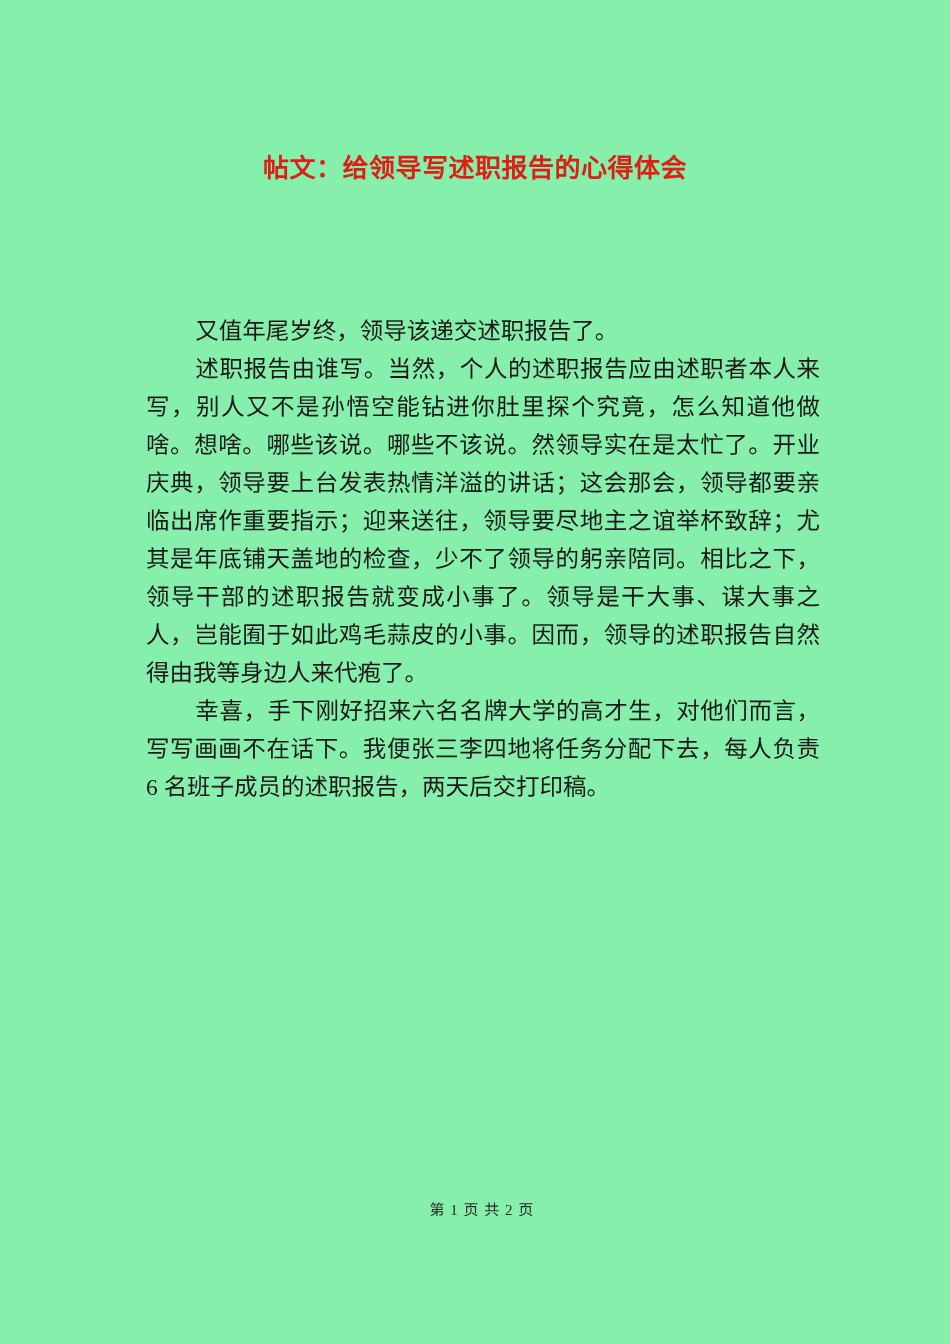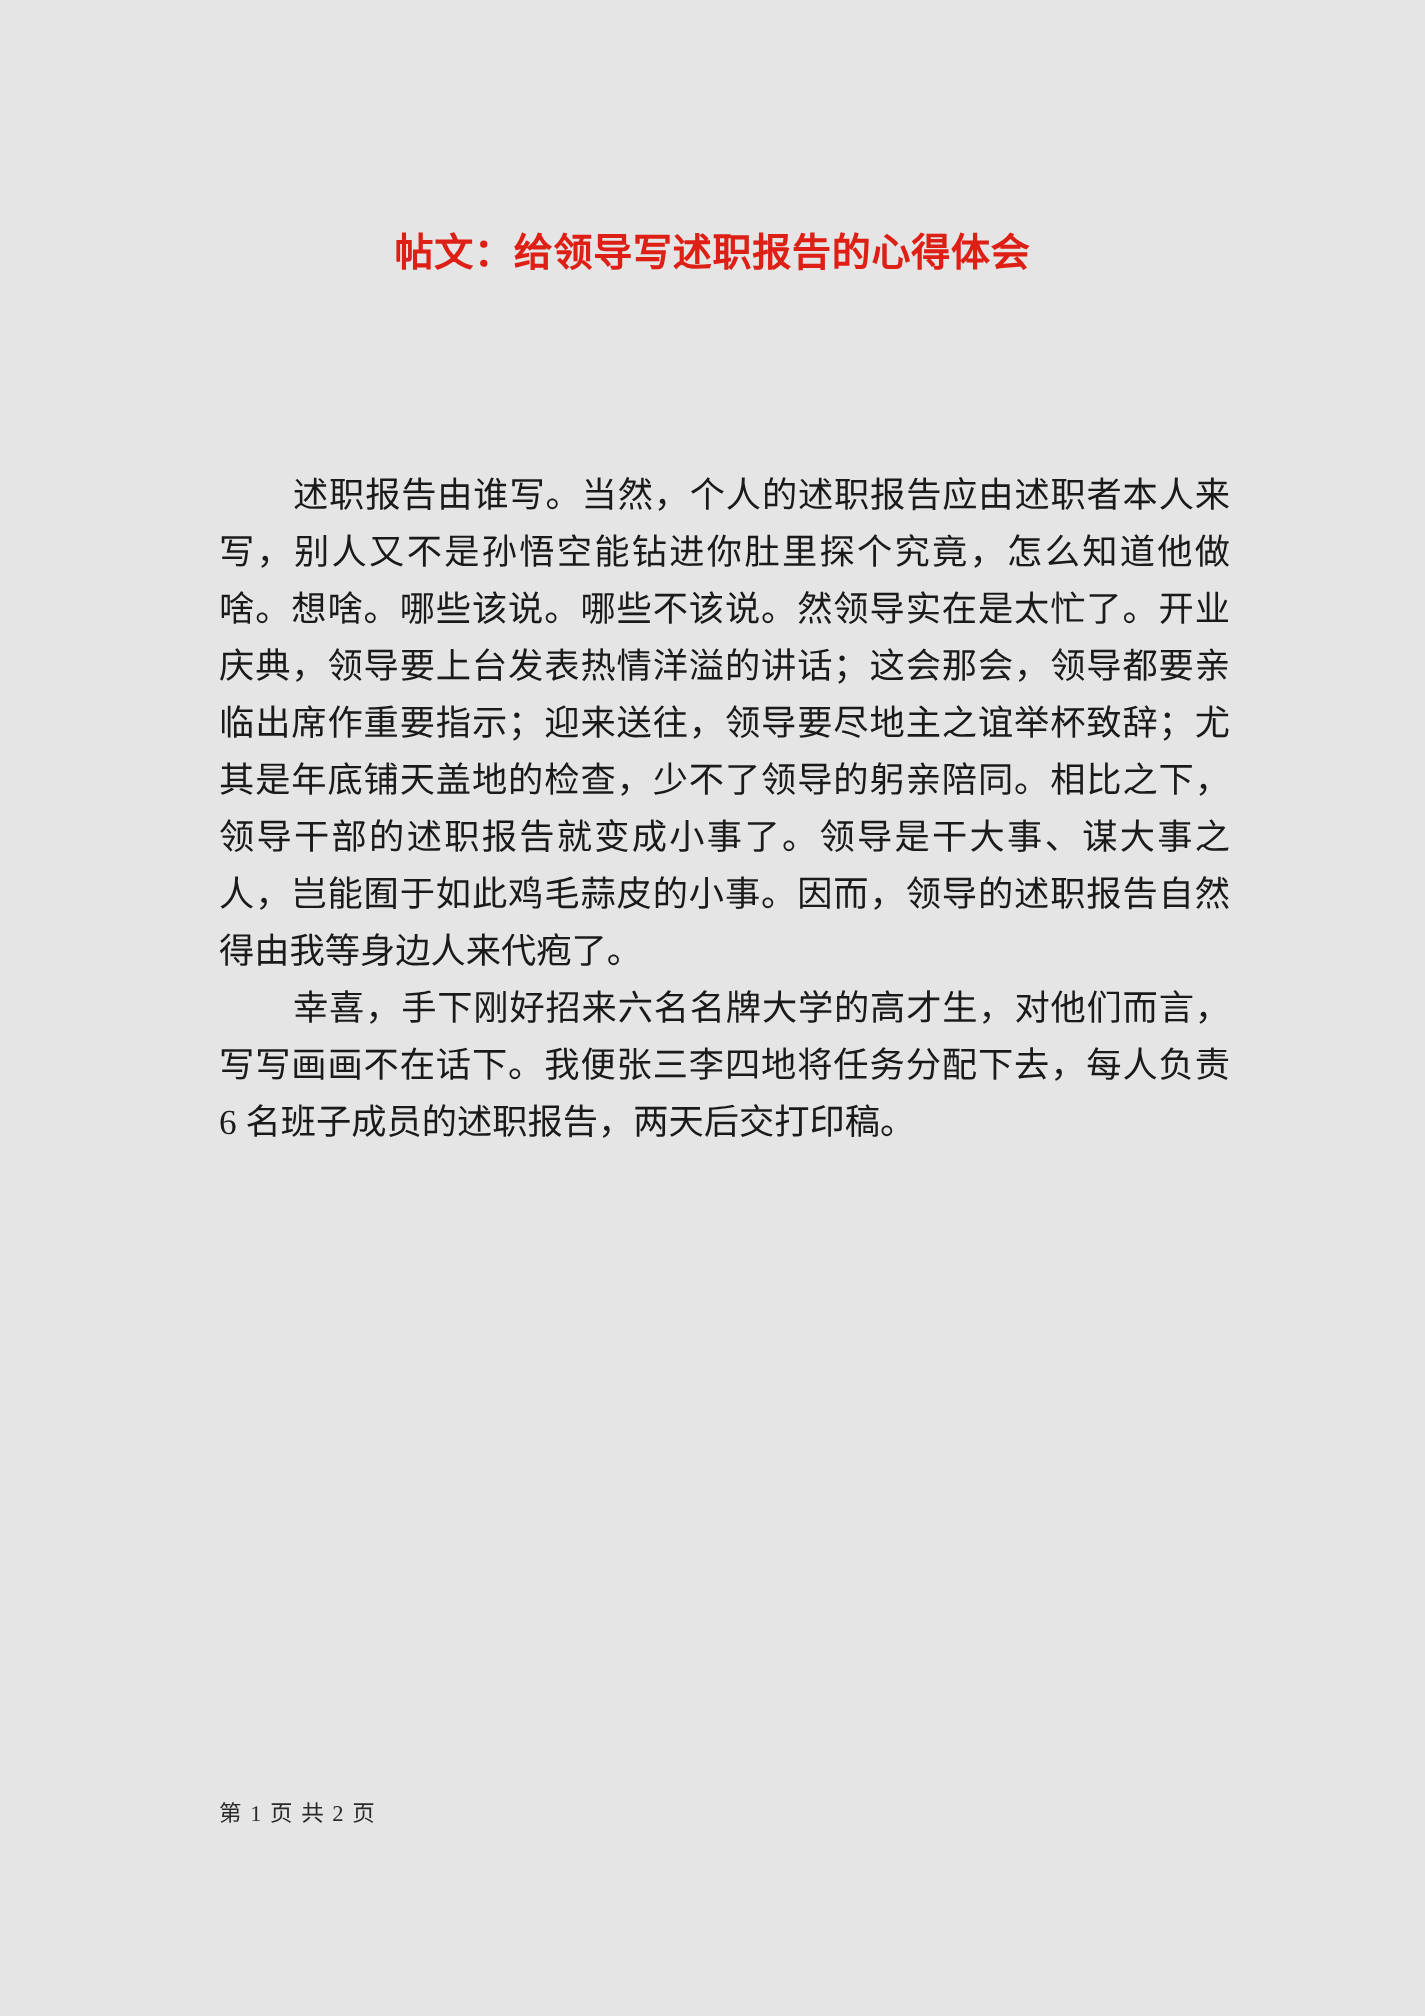--- a/index.html
+++ b/index.html
@@ -6,21 +6,21 @@
   html, body {
     margin: 0;
     padding: 0;
     background: #ffffff;
   }
 
   .page {
     position: relative;
     width: 950px;
     height: 1344px;
-    background: #e5e5e5;
+    background: #86efac;
     overflow: hidden;
     box-sizing: border-box;
     font-family: "Liberation Serif", "DejaVu Serif", serif;
   }
 
   
   .doc-title {
     position: absolute;
     left: 0;
     right: 0;
@@ -57,36 +57,37 @@
     text-justify: inter-ideograph;
     word-break: break-all;
   }
 
   
   .page-footer {
     position: absolute;
     left: 146px;
     right: 132px;
     top: 1200px;
-    text-align: left;
+    text-align: center;
     color: #2a2a2a;
     font-size: 15px;
     line-height: 20px;
     font-family: "Liberation Serif", "DejaVu Serif", serif;
     letter-spacing: 1px;
     white-space: nowrap;
   }
 </style>
 </head>
 <body>
 
 <div class="page">
 
   <h1 class="doc-title">帖文：给领导写述职报告的心得体会</h1>
 
   <div class="doc-body">
+    <p>又值年尾岁终，领导该递交述职报告了。</p>
     <p>述职报告由谁写。当然，个人的述职报告应由述职者本人来写，别人又不是孙悟空能钻进你肚里探个究竟，怎么知道他做啥。想啥。哪些该说。哪些不该说。然领导实在是太忙了。开业庆典，领导要上台发表热情洋溢的讲话；这会那会，领导都要亲临出席作重要指示；迎来送往，领导要尽地主之谊举杯致辞；尤其是年底铺天盖地的检查，少不了领导的躬亲陪同。相比之下，领导干部的述职报告就变成小事了。领导是干大事、谋大事之人，岂能囿于如此鸡毛蒜皮的小事。因而，领导的述职报告自然得由我等身边人来代疱了。</p>
     <p>幸喜，手下刚好招来六名名牌大学的高才生，对他们而言，写写画画不在话下。我便张三李四地将任务分配下去，每人负责 6 名班子成员的述职报告，两天后交打印稿。</p>
   </div>
 
   <div class="page-footer">第 1 页 共 2 页</div>
 
 </div>
 
 </body></html>

